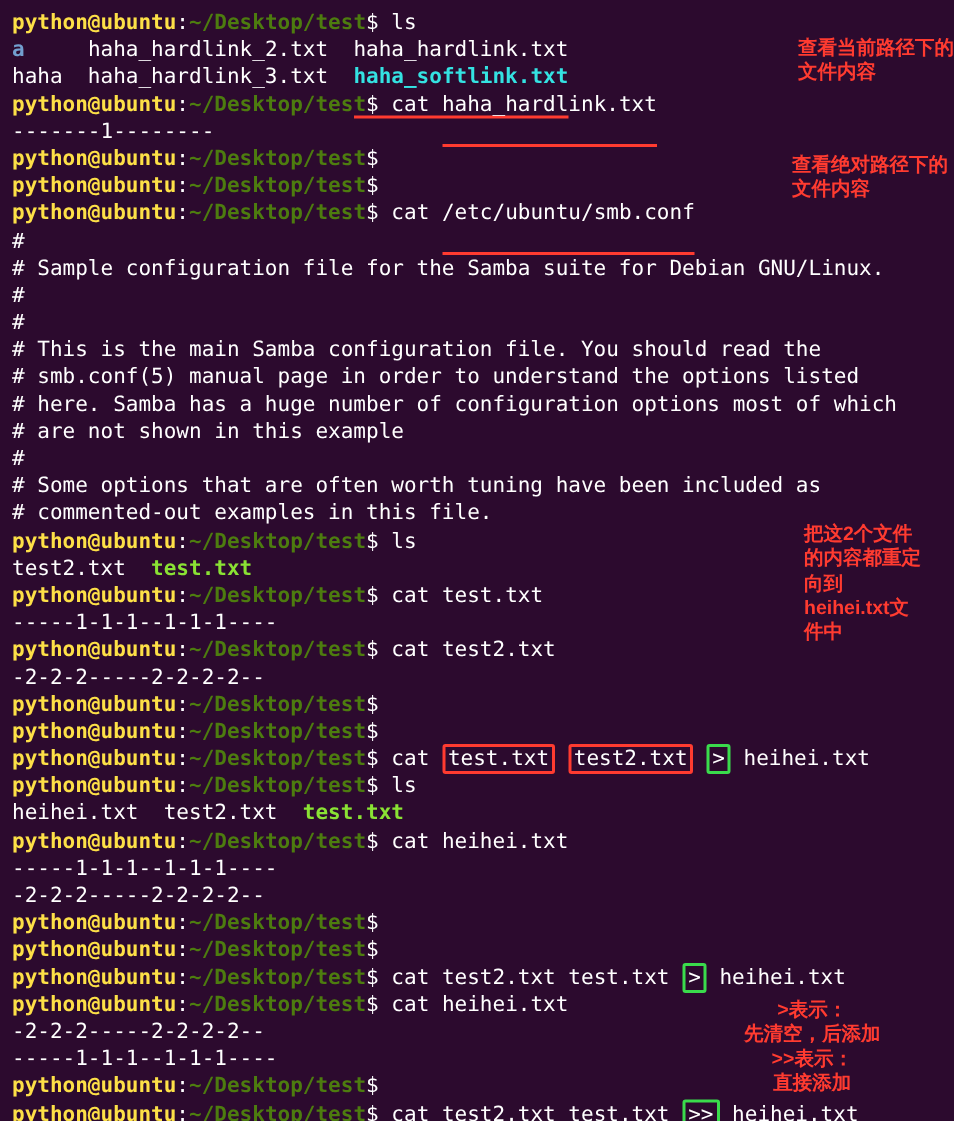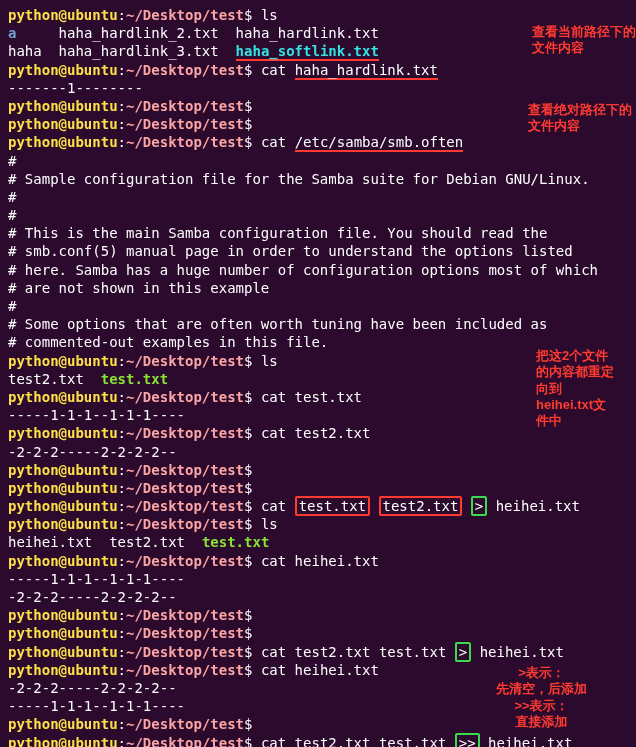--- a/index.html
+++ b/index.html
@@ -9,38 +9,38 @@
     font-size: 14px;
     line-height: 1.3;
     color: #ffffff;
     width: 636px;
     padding: 6px 8px;
     position: relative;
   }
   .line { white-space: pre; position: relative; }
   .user { color: #fde047; font-weight: bold; }
   .colon { color: #ffffff; }
-  .path { color: #fca5a5; font-weight: bold; }
+  .path { color: #4d7c0f; font-weight: bold; }
   .dollar { color: #ffffff; }
   .cmd { color: #ffffff; margin-top: 16px; }
   .file-dir { color: #729fcf; font-weight: bold; }
   .file-link { color: #34e2e2; font-weight: bold; }
   .file-norm { color: #ffffff; margin-top: 20px; }
   .out { color: #ffffff; }
   .test-green { color: #8ae234; font-weight: bold; }
   .anno {
     position: absolute;
     color: #ff3b30;
     font-family: "PingFang SC", "Microsoft YaHei", sans-serif;
     font-size: 13px;
     font-weight: bold;
     line-height: 1.25;
     z-index: 5;
   }
-  .ul-red { border-bottom: 2px solid #ff3b30; padding-bottom: 0; }
+  .ul-red { border-bottom: 2px solid #ff3b30; padding-bottom: 18px; }
   .box-red {
     border: 2px solid #ff3b30;
     padding: 0 2px;
     border-radius: 2px;
   }
   .box-green {
     border: 2px solid #3adb4c;
     padding: 0 2px;
     border-radius: 2px;
   }
@@ -73,21 +73,21 @@
 
 <div class="line"><span class="file-norm">haha</span>  <span class="file-norm">haha_hardlink_3.txt</span>  <span class="file-link ul-red">haha_softlink.txt</span></div>
 
 <div class="line"><span class="user">python@ubuntu</span><span class="colon">:</span><span class="path">~/Desktop/test</span><span class="dollar">$</span> <span class="cmd">cat </span><span class="cmd ul-red">haha_hardlink.txt</span></div>
 
 <div class="line out">-------1--------</div>
 
 <div class="line"><span class="user">python@ubuntu</span><span class="colon">:</span><span class="path">~/Desktop/test</span><span class="dollar">$</span></div>
 <div class="line"><span class="user">python@ubuntu</span><span class="colon">:</span><span class="path">~/Desktop/test</span><span class="dollar">$</span></div>
 
-<div class="line"><span class="user">python@ubuntu</span><span class="colon">:</span><span class="path">~/Desktop/test</span><span class="dollar">$</span> <span class="cmd">cat </span><span class="cmd ul-red">/etc/samba/smb.often</span></div>
+<div class="line"><span class="user">python@ubuntu</span><span class="colon">:</span><span class="path">~/Desktop/test</span><span class="dollar">$</span> <span class="cmd">cat </span><span class="cmd ul-red">/etc/ubuntu/smb.conf</span></div>
 
 <div class="line out">#</div>
 <div class="line out"># Sample configuration file for the Samba suite for Debian GNU/Linux.</div>
 <div class="line out">#</div>
 <div class="line out">#</div>
 <div class="line out"># This is the main Samba configuration file. You should read the</div>
 <div class="line out"># smb.conf(5) manual page in order to understand the options listed</div>
 <div class="line out"># here. Samba has a huge number of configuration options most of which</div>
 <div class="line out"># are not shown in this example</div>
 <div class="line out">#</div>

